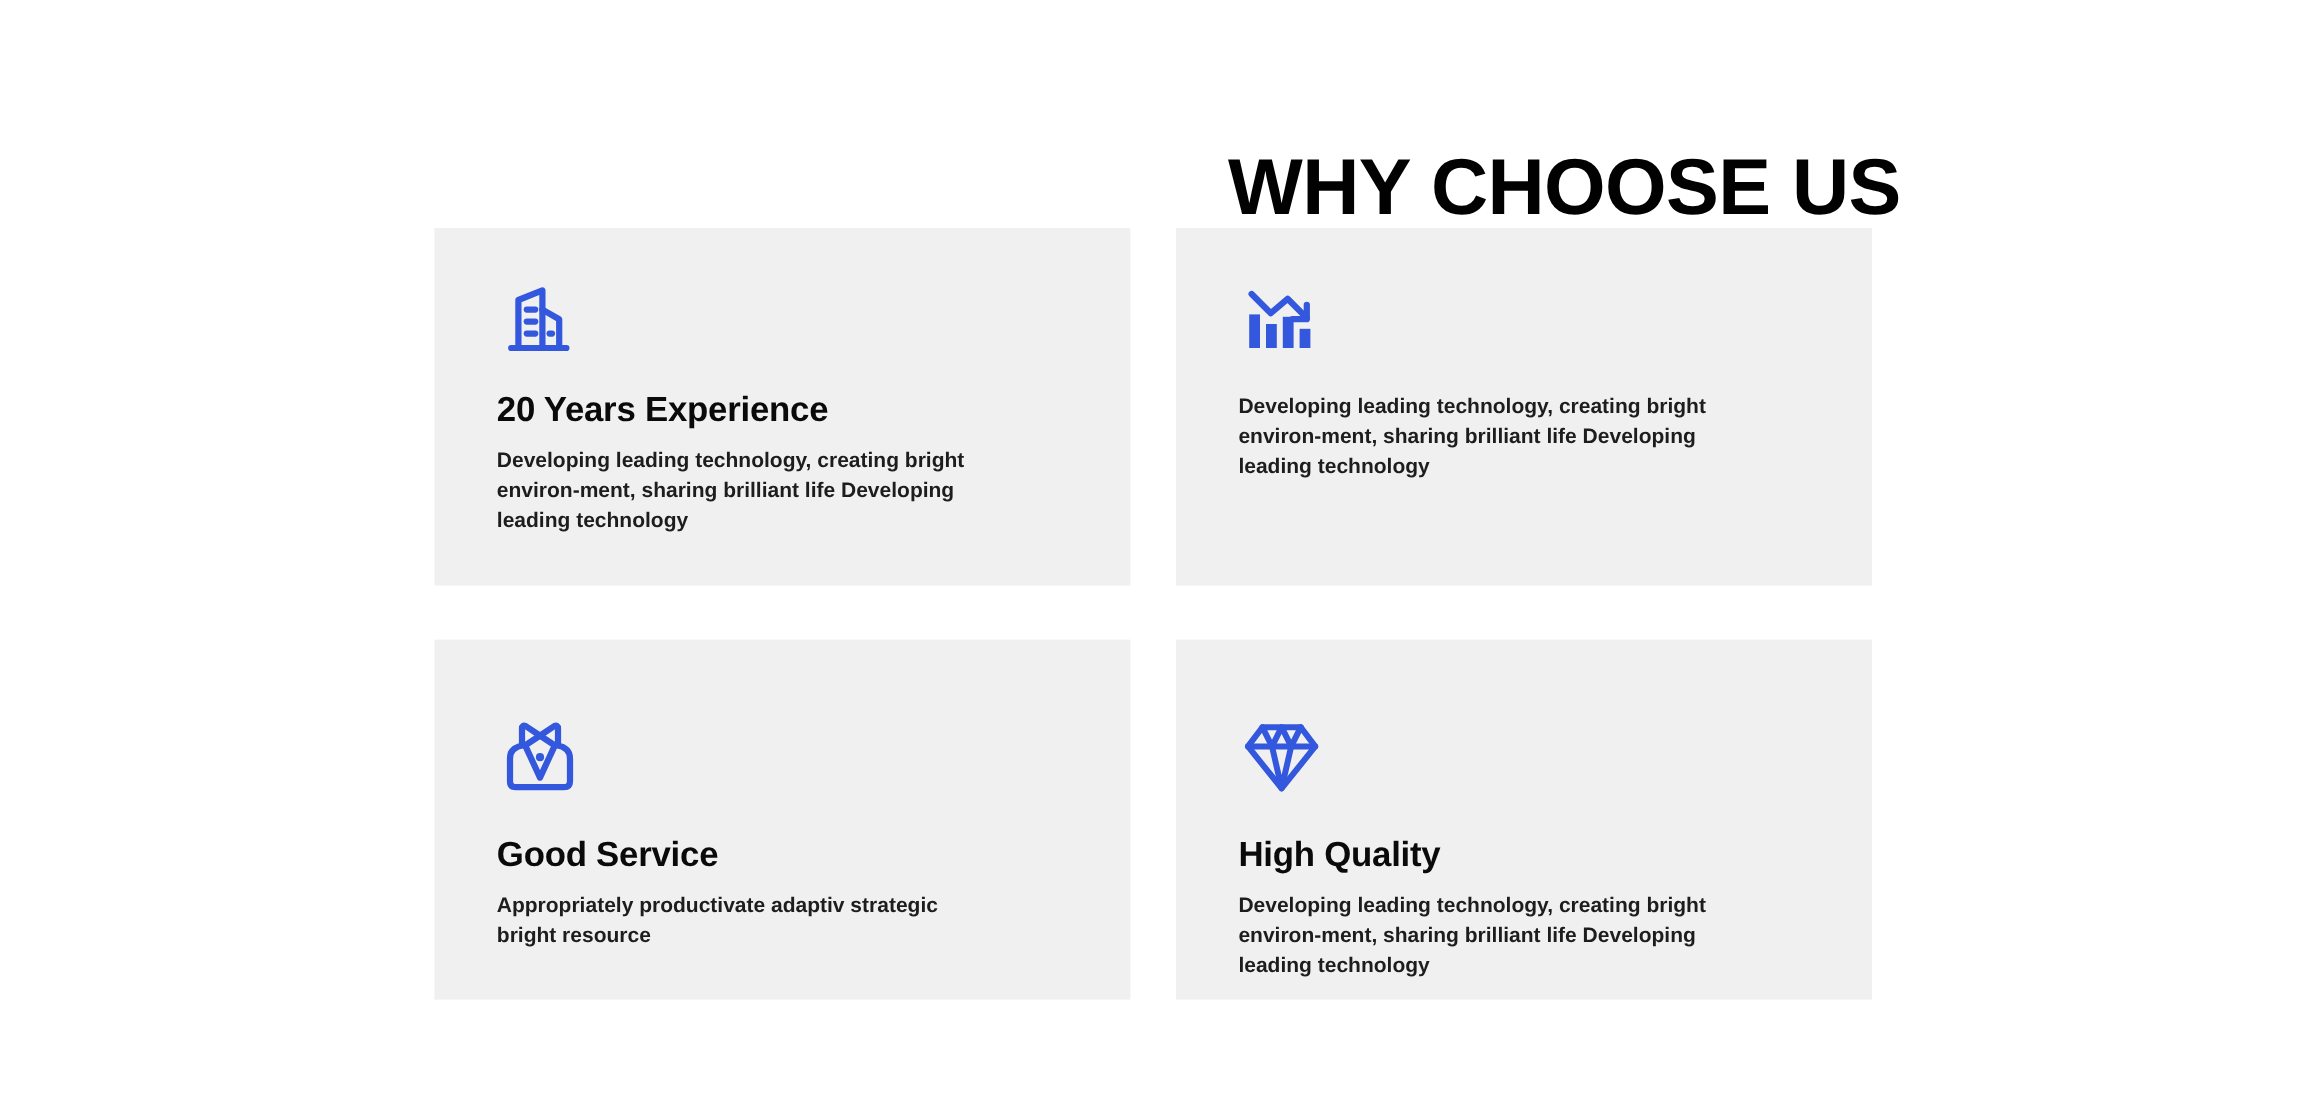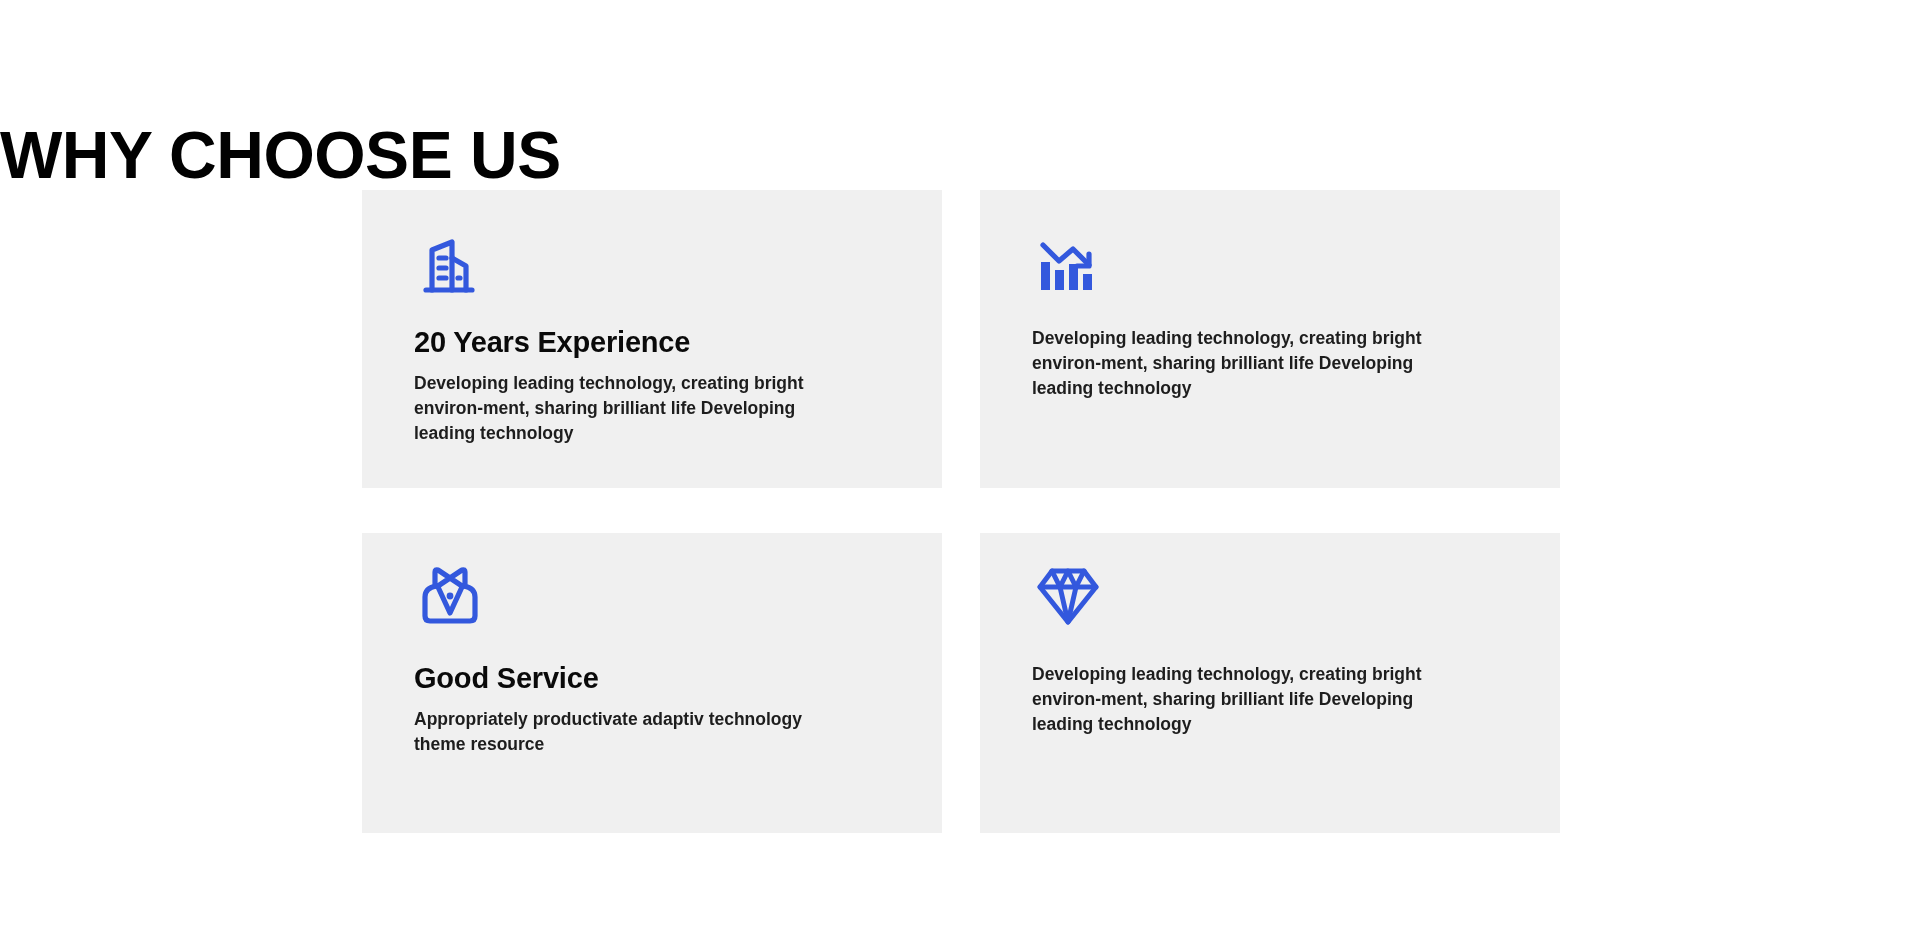--- a/index.html
+++ b/index.html
@@ -18,21 +18,21 @@
     position: relative;
     width: 1920px;
     height: 930px;
     background: #ffffff;
   }
   .section-title {
     position: absolute;
     top: 78px;
     left: 0;
     width: 1584px;
-    text-align: left;
+    text-align: right;
     font-family: "Liberation Sans", sans-serif;
     font-size: 66px;
     font-weight: bold;
     letter-spacing: -0.5px;
     color: #010101;
     line-height: 1;
     white-space: nowrap;
   }
   .grid {
     position: absolute;
@@ -72,21 +72,21 @@
   .card-desc {
     font-family: "Liberation Sans", sans-serif;
     font-size: 17.5px;
     font-weight: bold;
     color: #1d1d1d;
     line-height: 1.43;
     margin: 0;
     max-width: 420px;
   }
   .card.row2 {
-    padding-top: 25px;
+    padding-top: 60px;
   }
   .card.row2 .card-icon {
     margin-bottom: 32px;
   }
 </style>
 </head>
 <body>
 
 <div class="page">
 
@@ -128,29 +128,30 @@
       <span class="card-icon">
         <svg width="72" height="72" viewBox="0 0 72 72" fill="none" stroke="#3358dd" stroke-width="5.2" stroke-linecap="round" stroke-linejoin="round">
           <path d="M36 20 L24 12 Q21 11 21 14 V26 Q21 29 24 28 Z"></path>
           <path d="M36 20 L48 12 Q51 11 51 14 V26 Q51 29 48 28 Z"></path>
           <path d="M22 28 Q11 30 11 39 V58 Q11 63 16 63 H56 Q61 63 61 58 V39 Q61 30 50 28"></path>
           <path d="M24 29 L36 55 L48 29"></path>
           <circle cx="36" cy="38" r="3.4" fill="#3358dd" stroke="none"></circle>
         </svg>
       </span>
       <div class="card-title">Good Service</div>
-      <p class="card-desc">Appropriately productivate adaptiv technology theme resource</p>
+      <p class="card-desc">Appropriately productivate adaptiv strategic bright resource</p>
     </div>
 
     <div class="card row2">
       <span class="card-icon">
         <svg width="72" height="72" viewBox="0 0 72 72" fill="none" stroke="#3358dd" stroke-width="5" stroke-linecap="round" stroke-linejoin="round">
           <path d="M20 13 H52 L64 29 L36 64 L8 29 Z"></path>
           <path d="M8 29 H64"></path>
           <path d="M20 13 L28 29 L36 13 L44 29 L52 13"></path>
           <path d="M28 29 L36 64 L44 29"></path>
         </svg>
       </span>
+      <div class="card-title">High Quality</div>
       <p class="card-desc">Developing leading technology, creating bright environ-ment, sharing brilliant life Developing leading technology</p>
     </div>
 
   </div>
 </div>
 
 </body></html>

